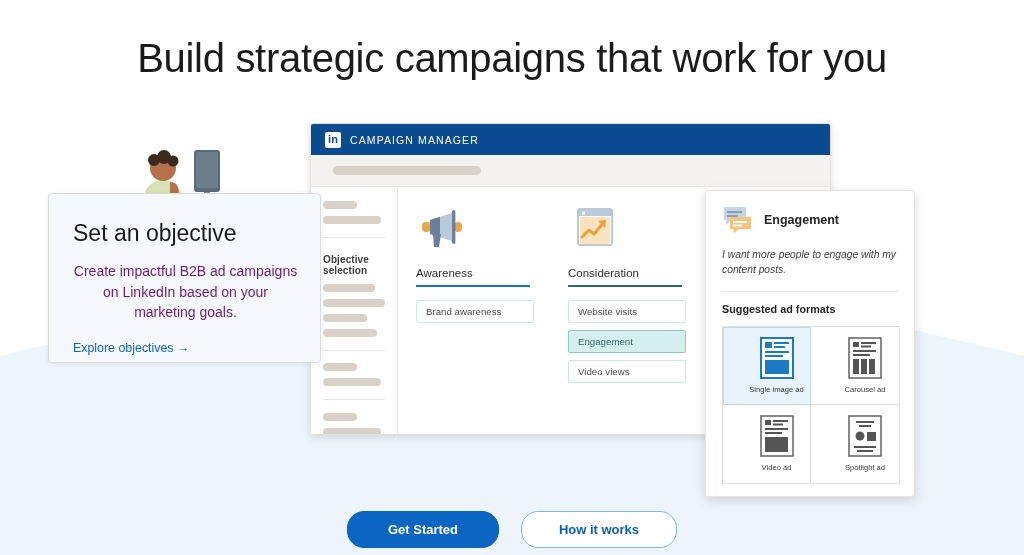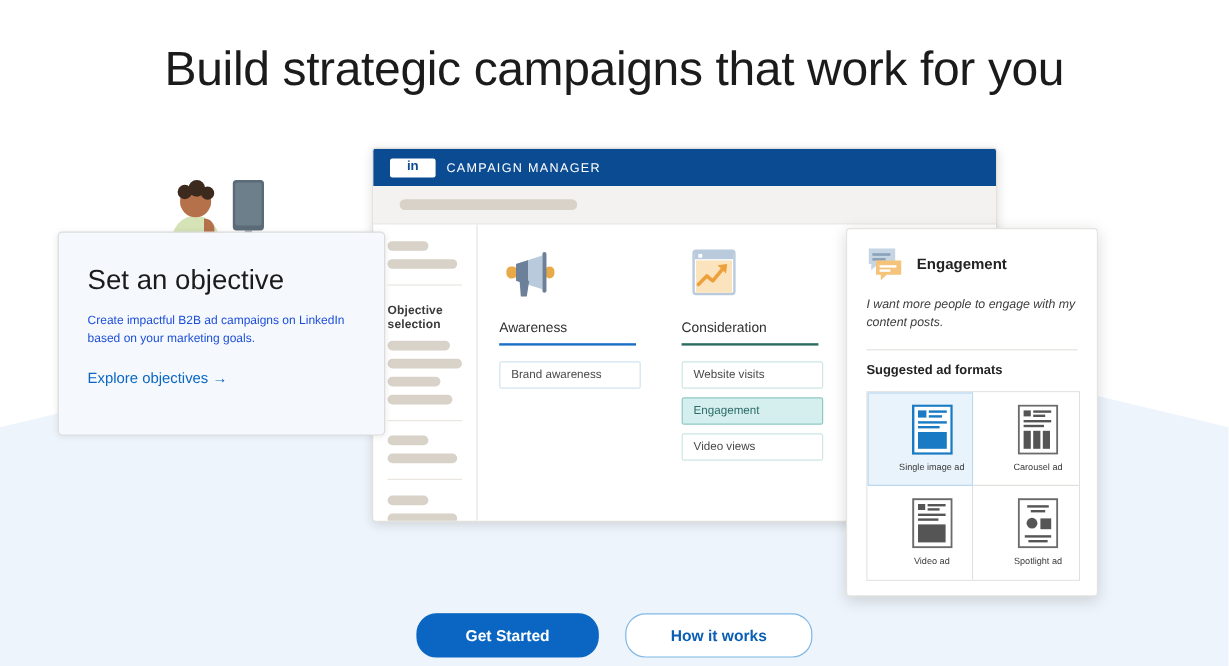--- a/index.html
+++ b/index.html
@@ -39,21 +39,21 @@
     border-radius: 3px;
     box-shadow: 0 2px 9px rgba(0,0,0,.13);
     overflow: hidden;
     z-index: 6;
   }
   .cm-topbar {
     height: 31px; background: #0b4b91;
     display: flex; align-items: center; padding-left: 14px; gap: 9px;
   }
   .li-logo {
-    width: 38px; height: 16px; background: #fff; border-radius: 2px;
+    width: 16px; height: 16px; background: #fff; border-radius: 2px;
     display: flex; align-items: center; justify-content: center;
     font-weight: 700; font-size: 11px; color: #0b4b91;
     font-family: "Liberation Sans", sans-serif; line-height: 1;
   }
   .cm-title {
     color: #ffffff; font-size: 10.5px; letter-spacing: 1.1px; font-weight: 400;
   }
   .cm-toolbar {
     height: 32px; background: #f3f2f0; border-bottom: 1px solid #ebe9e6;
     display: flex; align-items: center; padding-left: 22px;
@@ -113,21 +113,21 @@
   .fmt-label { font-size: 7.6px; color: #3a3a3a; }
 
   
   .card {
     position: absolute; left: 48px; top: 193px; width: 273px; height: 170px;
     background: #f5f9fd; border: 1px solid #dcdcdc; border-radius: 4px;
     box-shadow: 0 1px 5px rgba(0,0,0,.08);
     padding: 26px 22px 0 24px; z-index: 14;
   }
   .card-title { font-size: 23px; font-weight: 400; color: #1b1b1b; margin-bottom: 14px; }
-  .card-desc { font-size: 10px; color: #1d4ed8; line-height: 1.48; margin-bottom: 15px; }
+  .card-desc { font-size: 14px; color: #701a75; line-height: 1.48; margin-bottom: 15px; text-align: center; }
   .card-link { font-size: 12.4px; color: #0a66c2; text-decoration: none; }
 
   
   .btns { position: absolute; left: 0; top: 511px; width: 1024px; display: flex; justify-content: center; gap: 22px; z-index: 30; }
   .btn {
     height: 37px; border-radius: 17px; display: flex; align-items: center; justify-content: center;
     font-size: 13px; font-weight: 700; cursor: pointer; text-align: center;
   }
   .btn-primary { width: 152px; background: #0a66c2; color: #fff; border: 1px solid #0a66c2; }
   .btn-ghost { width: 156px; background: #fff; color: #0a5fb4; border: 1.4px solid #7fb8e6; }

